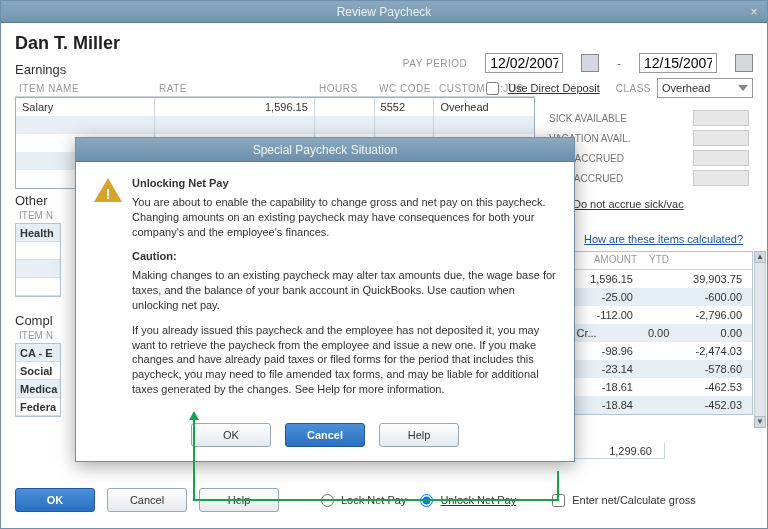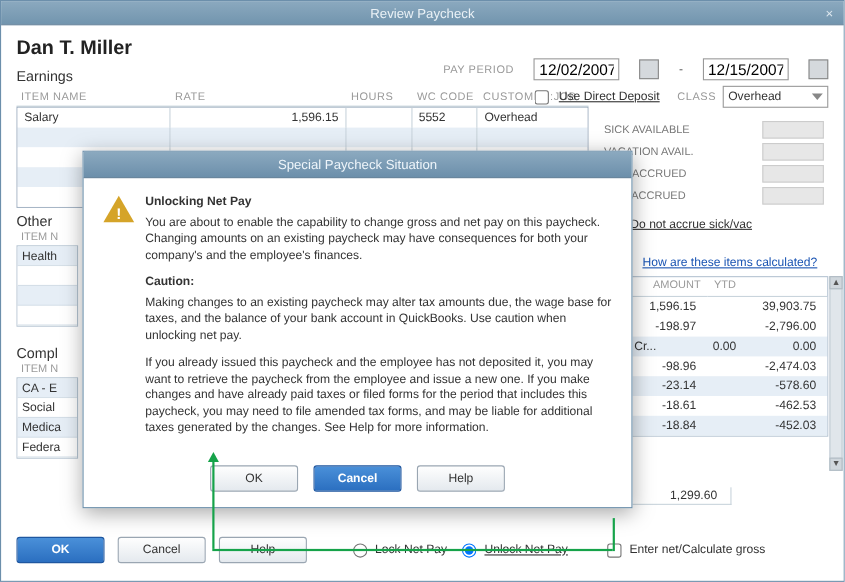--- a/index.html
+++ b/index.html
@@ -35,21 +35,21 @@
 
   .summary-grid { position: absolute; top: 228px; right: 14px; width: 220px; border: 1px solid #b5c4d2; }
   .summary-head { display: flex; height: 18px; font-size: 10px; color: #999; }
   .summary-head span { flex: 1; padding: 2px 6px; border-bottom: 1px solid #c9d4dc; text-align: right; }
   .summary-row { display: flex; height: 18px; background: #fff; }
   .summary-row.alt { background: #e6eef6; }
   .summary-row span { flex: 1; padding: 0 10px; display: flex; align-items: center; justify-content: flex-end; }
 
   .other-label { margin-top: 4px; }
   .small-head { font-size: 10px; color: #999; padding-left: 4px; }
-  .left-list { width: 56px; border: 1px solid #b5c4d2; margin-top: 2px; }
+  .left-list { width: 46px; border: 1px solid #b5c4d2; margin-top: 2px; font-weight: bold; }
   .left-list div { height: 18px; background: #e6eef6; border-bottom: 1px solid #d4dee7; padding-left: 4px; display: flex; align-items: center; font-size: 11px; }
   .left-list div.alt { background: #fff; }
   .comp-area { margin-top: 16px; }
 
   .check-row { position: absolute; top: 420px; left: 318px; display: flex; align-items: center; gap: 8px; font-size: 11px; }
   .check-row .lbl { color: #555; width: 100px; }
   .check-row .amount { width: 220px; border: 1px solid #c9d4dc; border-top: none; height: 16px; text-align: right; padding-right: 12px; line-height: 16px; }
 
   .bottom-bar { position: absolute; left: 0; right: 0; bottom: 10px; height: 36px; display: flex; align-items: center; padding: 0 14px; gap: 12px; }
   .btn { min-width: 80px; height: 24px; border: 1px solid #9aa6b2; background: linear-gradient(#fefefe,#e4e9ee); border-radius: 3px; font-size: 11px; color: #333; display: inline-flex; align-items: center; justify-content: center; cursor: pointer; }
@@ -184,22 +184,26 @@
     <div class="summary-grid">
       <div class="summary-head">
         <span>AMOUNT</span>
         <span style="text-align:left">YTD</span>
       </div>
       <div id="summary-rows">
           <div class="summary-row">
             <span>1,596.15</span>
             <span>39,903.75</span>
           </div>
+          <div class="summary-row alt">
+            <span>-25.00</span>
+            <span>-600.00</span>
+          </div>
           <div class="summary-row">
-            <span>-198.97</span>
+            <span>-112.00</span>
             <span>-2,796.00</span>
           </div>
           <div class="summary-row alt" style="position: relative;">
             <span class="crbadge">Cr...</span>
             <span>0.00</span>
             <span>0.00</span>
           </div>
           <div class="summary-row">
             <span>-98.96</span>
             <span>-2,474.03</span>

